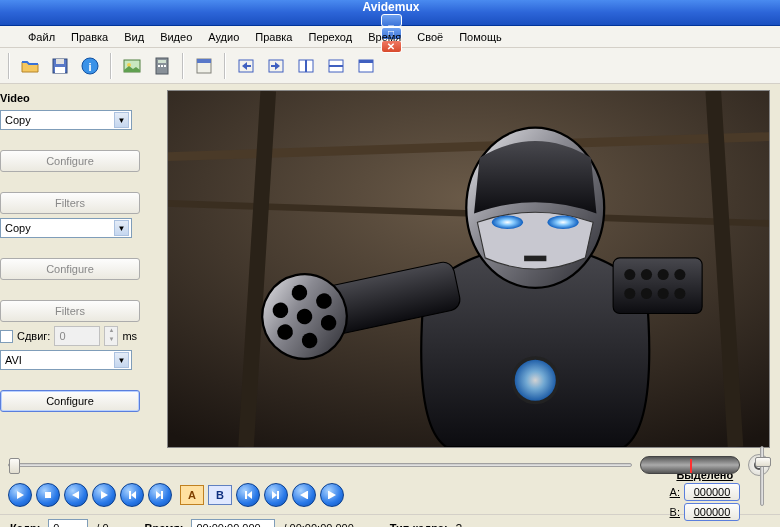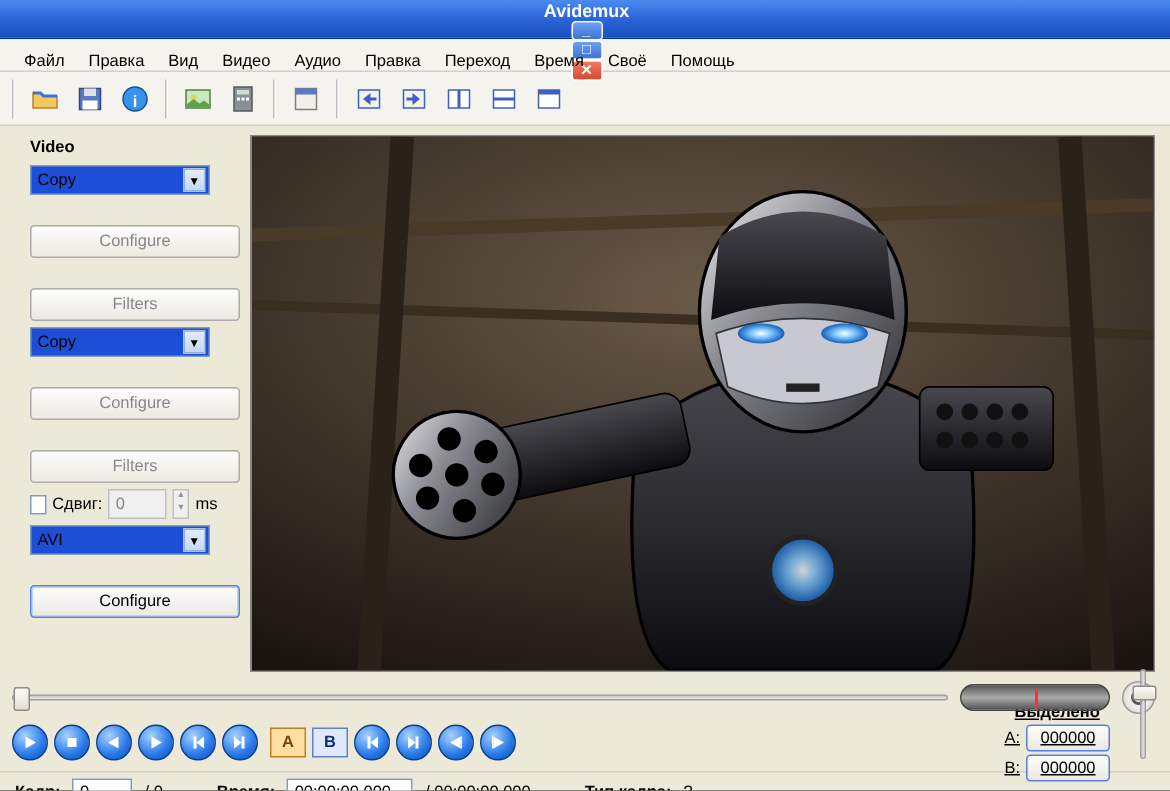--- a/index.html
+++ b/index.html
@@ -6,31 +6,31 @@
 body { background: #ece9d8; width: 780px; height: 527px; overflow: hidden; }
 
 .titlebar { height: 26px; background: linear-gradient(to bottom, #4a8bf0 0%, #2c65d8 50%, #1a4fc0 100%); display: flex; align-items: center; padding: 0 2px; border-bottom: 1px solid #003399; flex-direction: column; }
 .titlebar-icon { width: 16px; height: 16px; margin: 0 4px; background: #fff; border-radius: 2px; position: relative; }
 .titlebar-text { color: #fff; font-weight: bold; font-size: 12px; flex: 1; padding-left: 2px; }
 .win-btn { width: 21px; height: 21px; margin-left: 2px; border: 1px solid #fff; border-radius: 3px; display: flex; align-items: center; justify-content: center; font-weight: bold; color: #fff; font-size: 10px; }
 .win-min { background: linear-gradient(#6fa1f0,#3a72d8); }
 .win-max { background: linear-gradient(#6fa1f0,#3a72d8); }
 .win-close { background: linear-gradient(#f07863,#d84a2c); }
 
-.menubar { height: 22px; background: #f4f3ee; border-bottom: 1px solid #d4d0c8; display: flex; align-items: flex-end; padding: 0 8px; }
+.menubar { height: 22px; background: #f4f3ee; border-bottom: 1px solid #d4d0c8; display: flex; align-items: center; padding: 0 20px; }
 .menu-item { padding: 0 8px; display: flex; align-items: center; cursor: default; }
 
 .toolbar { height: 36px; background: #f4f3ee; border-bottom: 1px solid #d4d0c8; display: flex; align-items: center; padding: 0 4px; gap: 2px; }
 .tb-sep { width: 2px; height: 26px; border-left: 1px solid #c0c0c0; border-right: 1px solid #fff; margin: 0 4px; }
 .tb-btn { width: 28px; height: 28px; border: 1px solid transparent; border-radius: 3px; display: flex; align-items: center; justify-content: center; }
 
 .main-area { display: flex; height: 370px; }
-.sidebar { width: 165px; padding: 6px 20px; display: flex; flex-direction: column; gap: 4px; }
+.sidebar { width: 165px; padding: 6px 0; display: flex; flex-direction: column; gap: 4px; }
 .section-label { font-weight: bold; margin-top: 2px; margin-bottom: 2px; }
-.select-box { width: 120px; height: 20px; border: 1px solid #7f9db9; background: #1d4ed8; display: flex; align-items: center; justify-content: space-between; padding: 0 2px 0 4px; }
+.select-box { width: 132px; height: 20px; border: 1px solid #7f9db9; background: #ffffff; display: flex; align-items: center; justify-content: space-between; padding: 0 2px 0 4px; }
 .select-arrow { width: 15px; height: 16px; background: linear-gradient(#e4ecf7,#c5d7ef); border: 1px solid #acc2e0; display: flex; align-items: center; justify-content: center; font-size: 8px; }
 .side-btn { width: 140px; height: 22px; border: 1px solid #acacac; border-radius: 3px; background: linear-gradient(#fdfdfd,#ebe9e0); color: #888; display: flex; align-items: center; justify-content: center; margin-top: 16px; }
 .side-btn.active { color: #000; border-color: #5a7edc; box-shadow: 0 0 0 1px #b8d0ff inset; }
 .shift-row { display: flex; align-items: center; gap: 4px; }
 .checkbox { width: 13px; height: 13px; border: 1px solid #7f9db9; background: #fff; }
 .num-input { width: 46px; height: 20px; border: 1px solid #c0c0c0; background: #f0f0f0; color: #888; display: flex; align-items: center; padding: 0 4px; }
 .spinner { width: 14px; height: 20px; border: 1px solid #c0c0c0; background: #f0f0f0; display: flex; flex-direction: column; }
 .spinner span { flex: 1; font-size: 6px; text-align: center; color: #999; }
 
 .preview { flex: 1; margin: 6px 10px 6px 2px; background: #1a1a1a; position: relative; overflow: hidden; border: 1px solid #888; }

